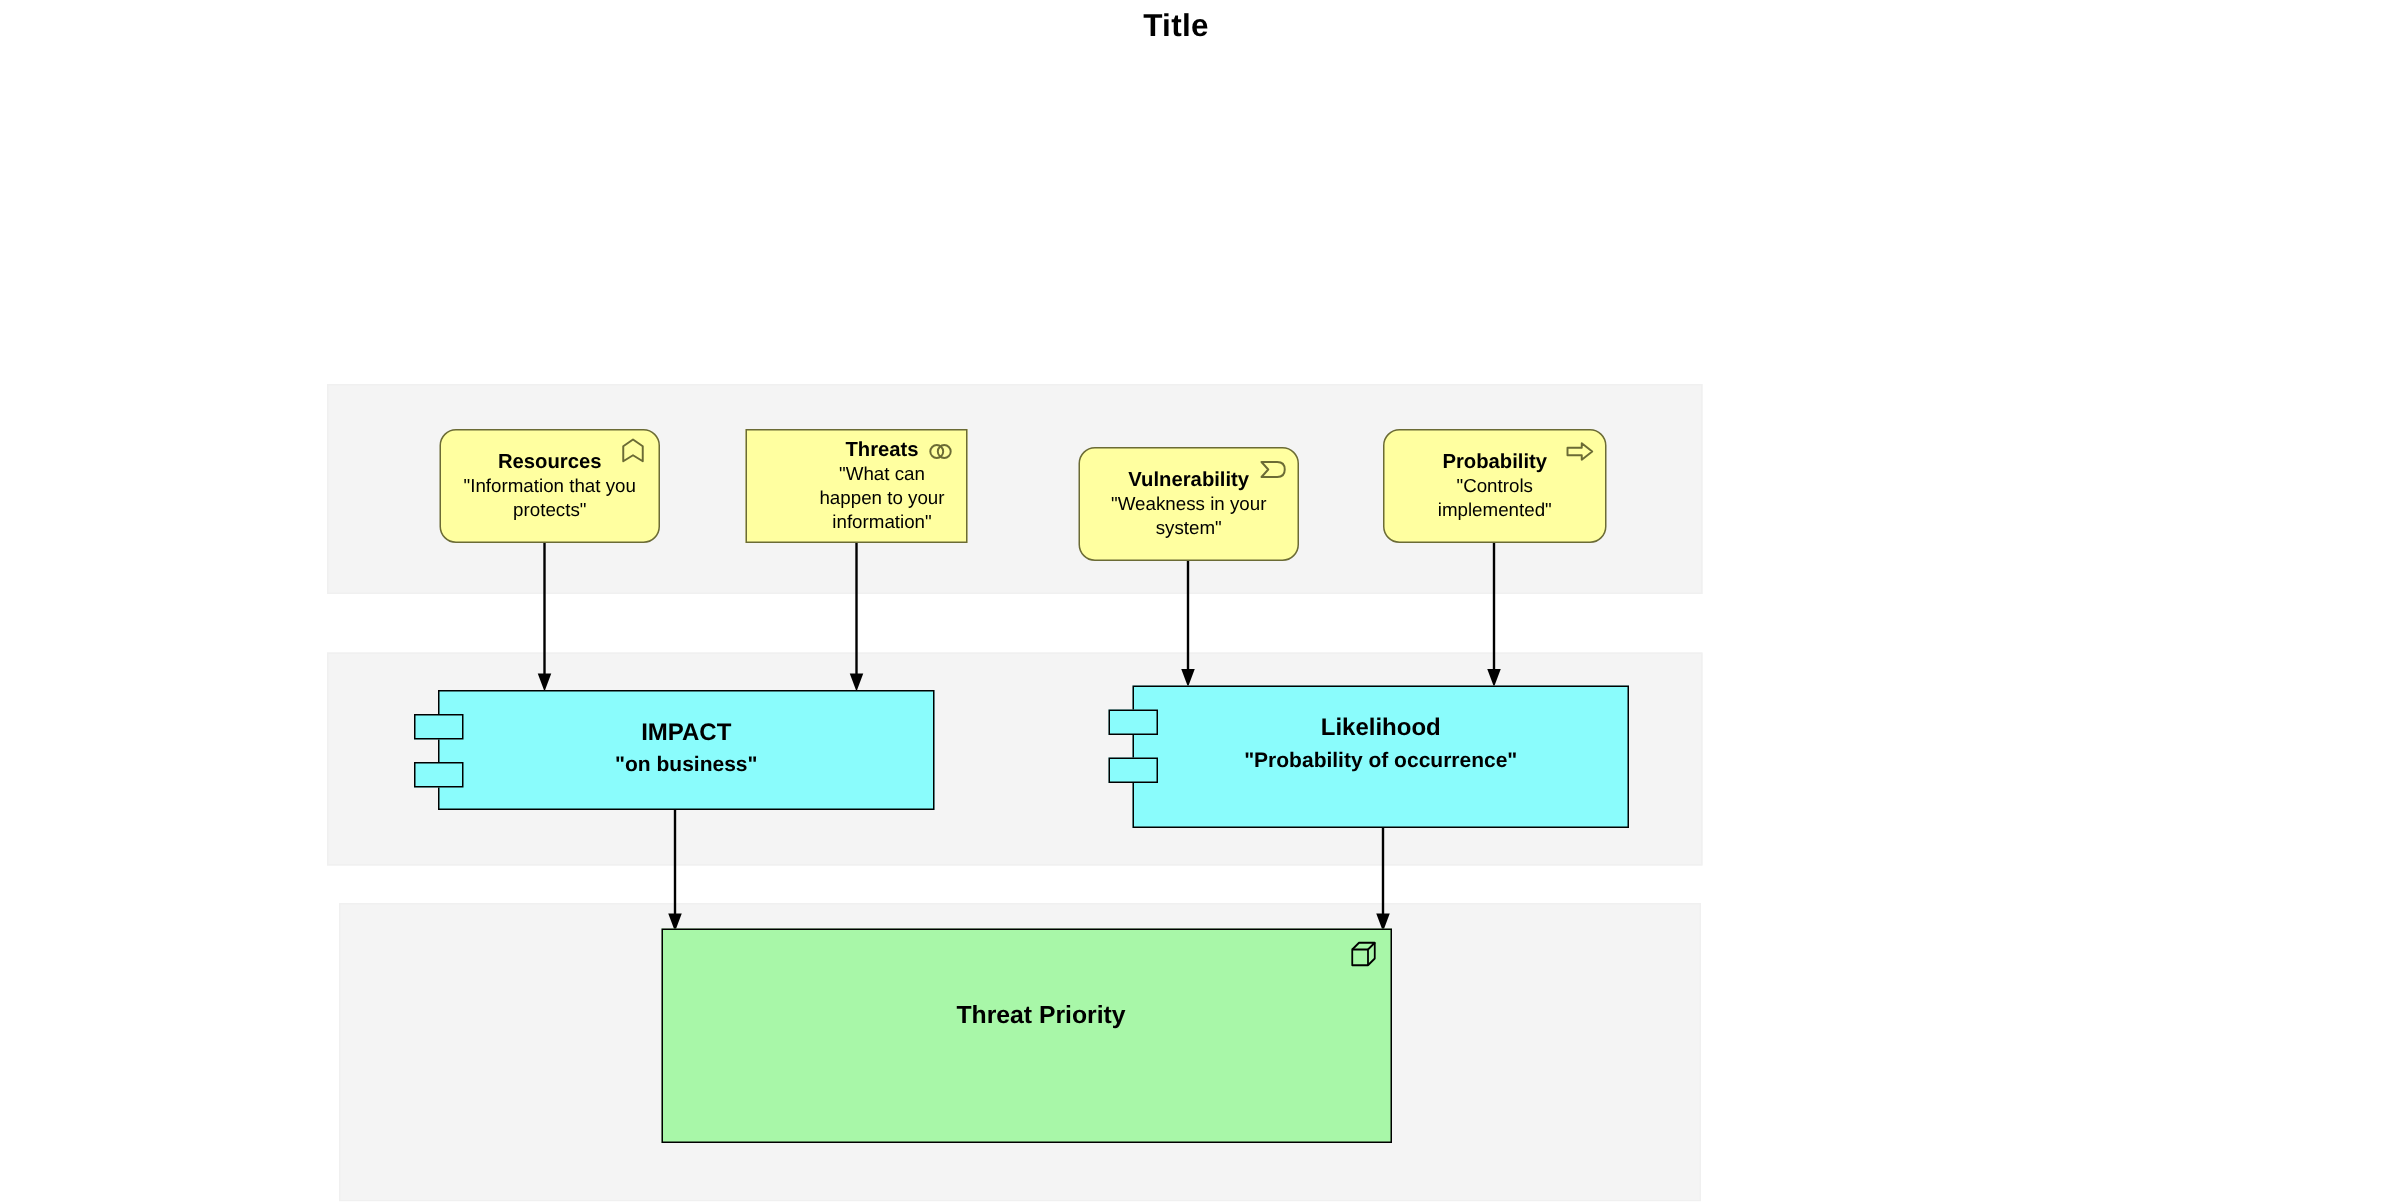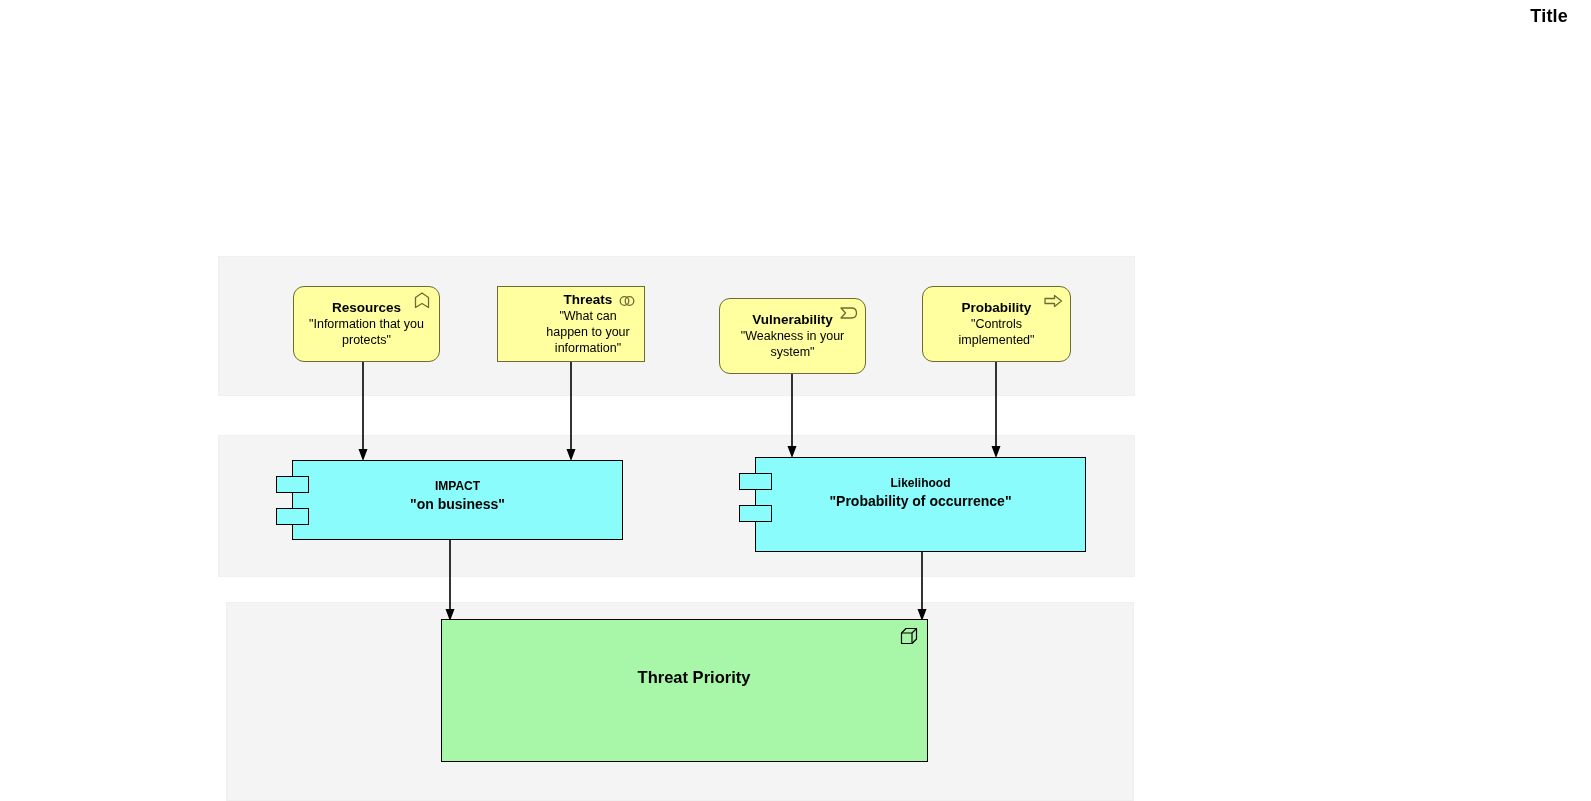--- a/index.html
+++ b/index.html
@@ -18,22 +18,22 @@
     overflow: hidden;
     background: #ffffff;
   }
 
   
   #diagram-title {
     position: absolute;
     left: 0;
     top: 6px;
     width: 1568px;
-    text-align: right;
-    font-size: 18px;
+    text-align: center;
+    font-size: 21px;
     font-weight: bold;
     color: #000000;
     letter-spacing: 0.2px;
   }
 
   
   .band {
     position: absolute;
     background: #f4f4f4;
     border: 1px solid #f0f0f0;
@@ -75,21 +75,21 @@
     padding: 0 10px;
   }
 
   
   .node-cyan {
     background: #8afcfc;
     border: 1px solid #000000;
     justify-content: flex-start;
   }
   .node-cyan .node-title {
-    font-size: 12px;
+    font-size: 16px;
     font-weight: bold;
     color: #000000;
     line-height: 1.3;
     margin-top: 18px;
   }
   .node-cyan .node-sub {
     font-size: 14px;
     font-weight: bold;
     color: #000000;
     line-height: 1.3;

